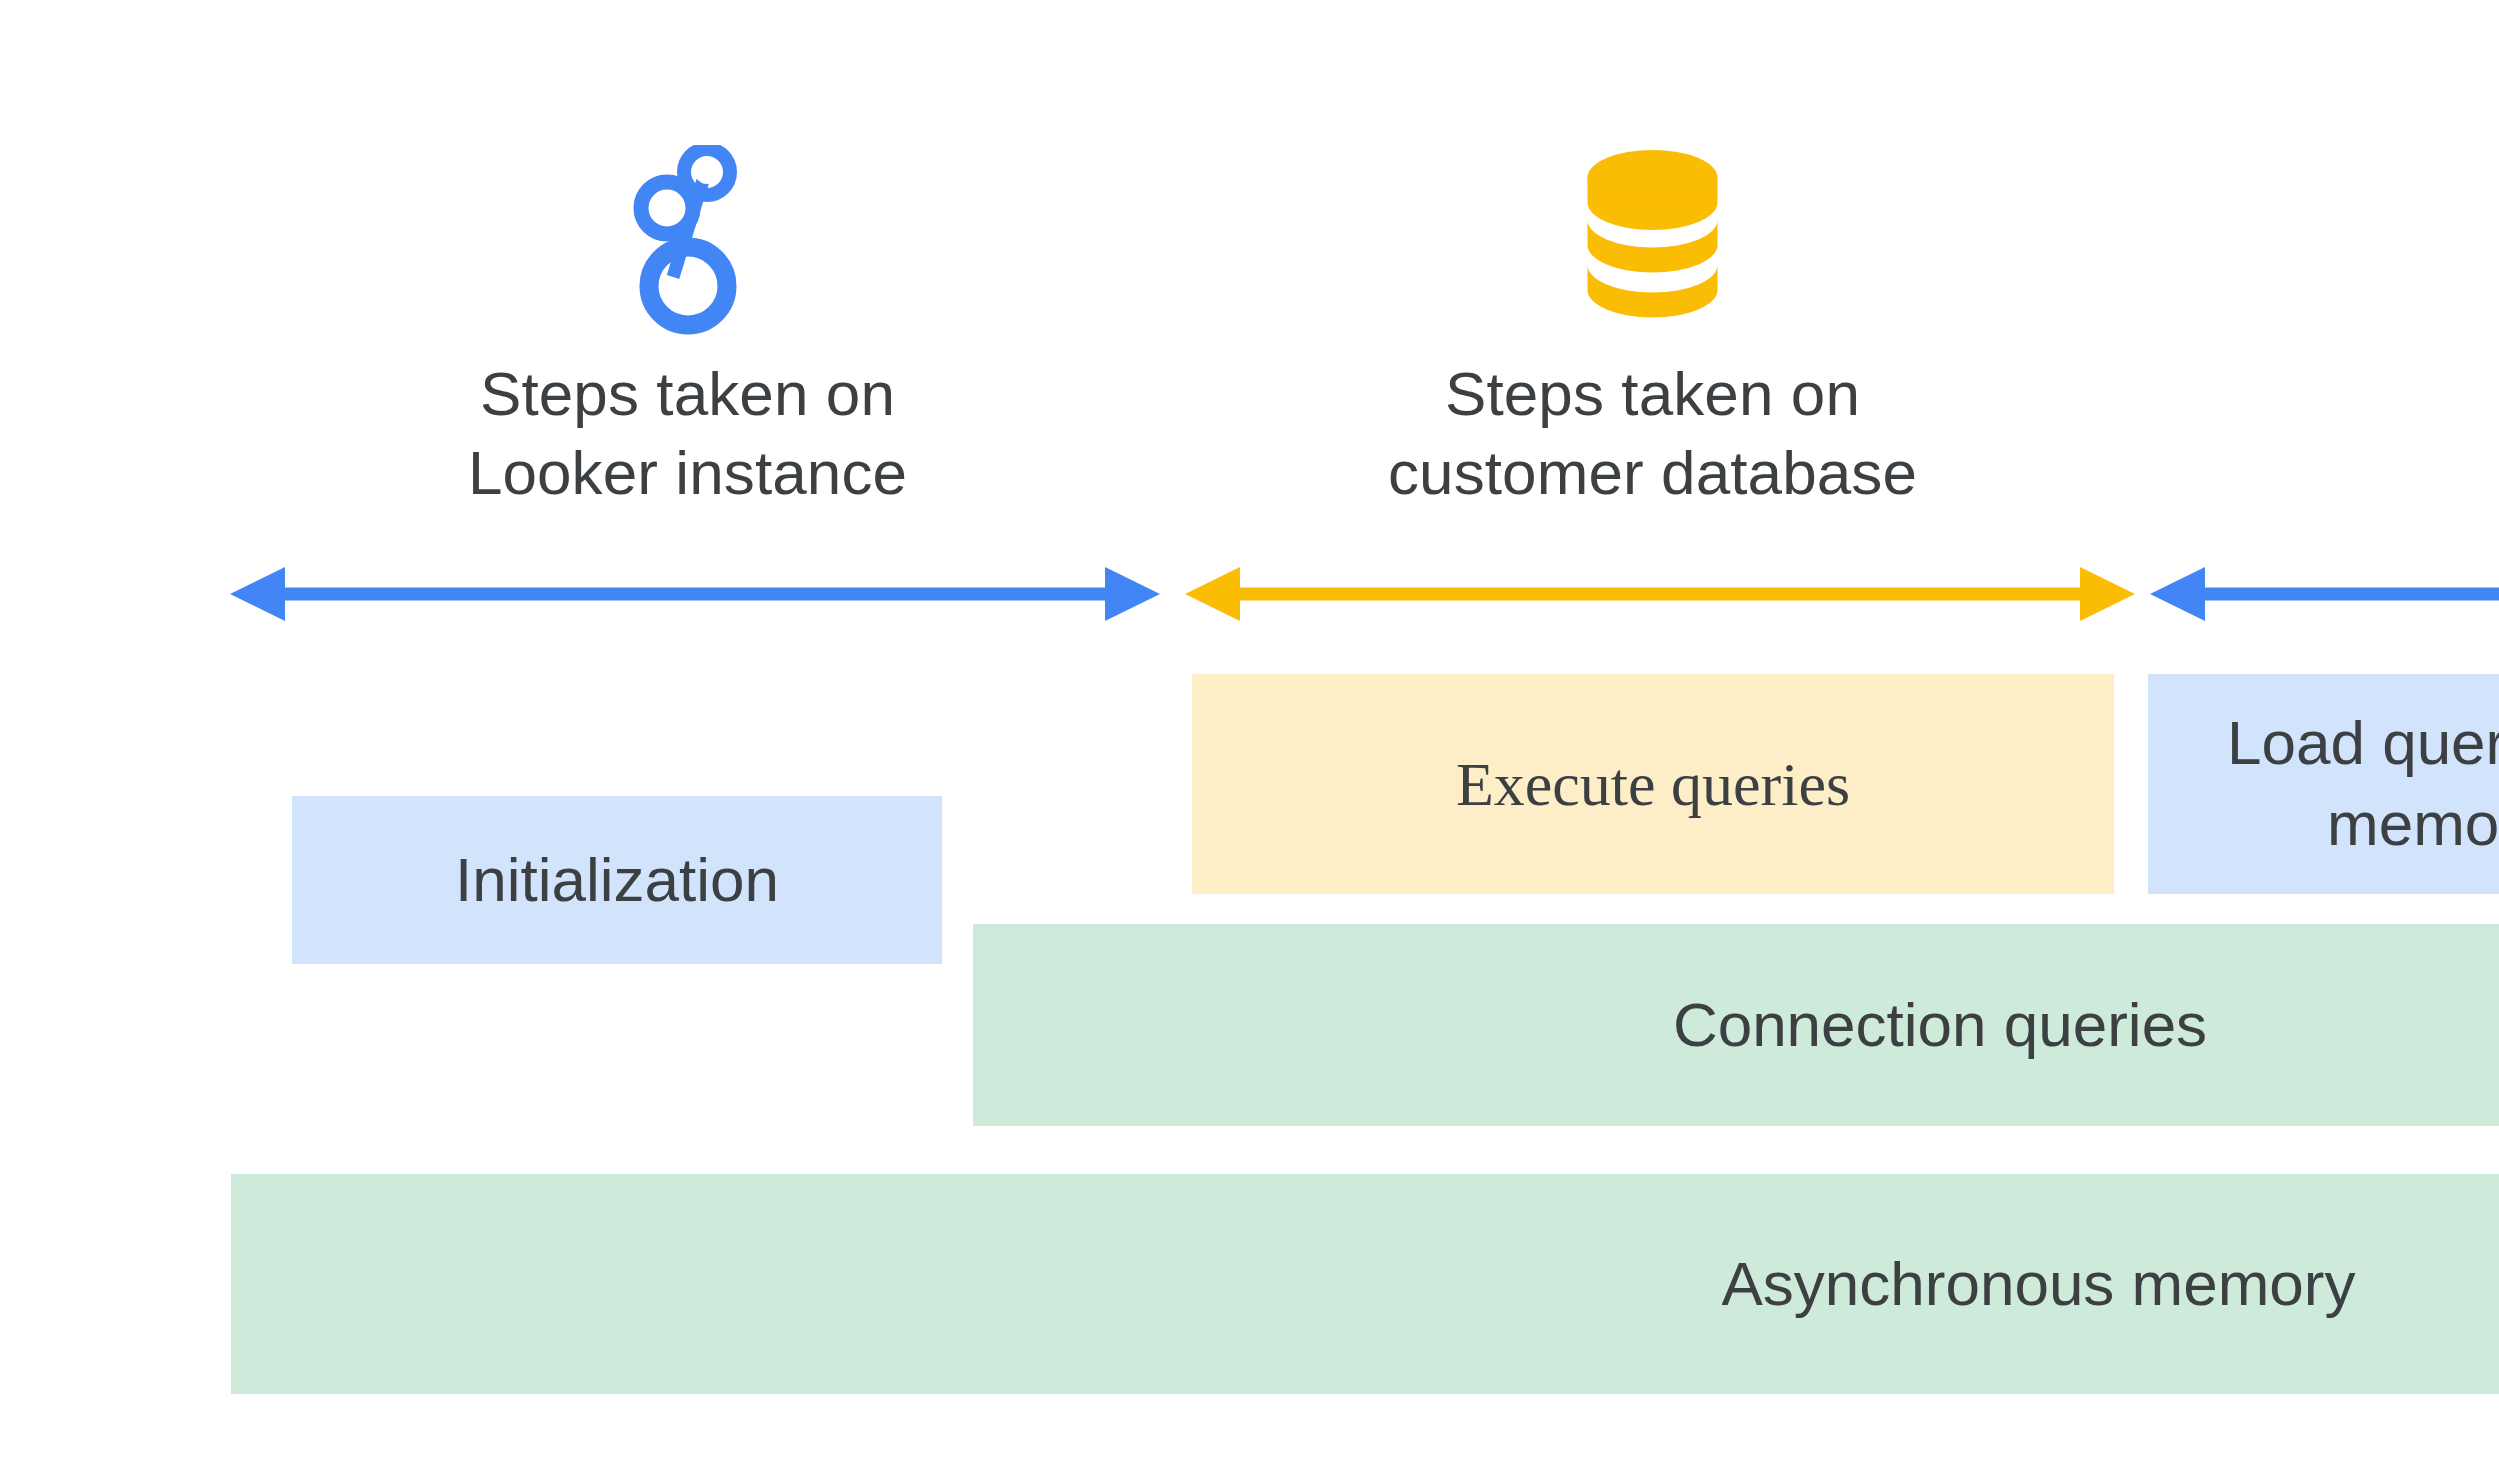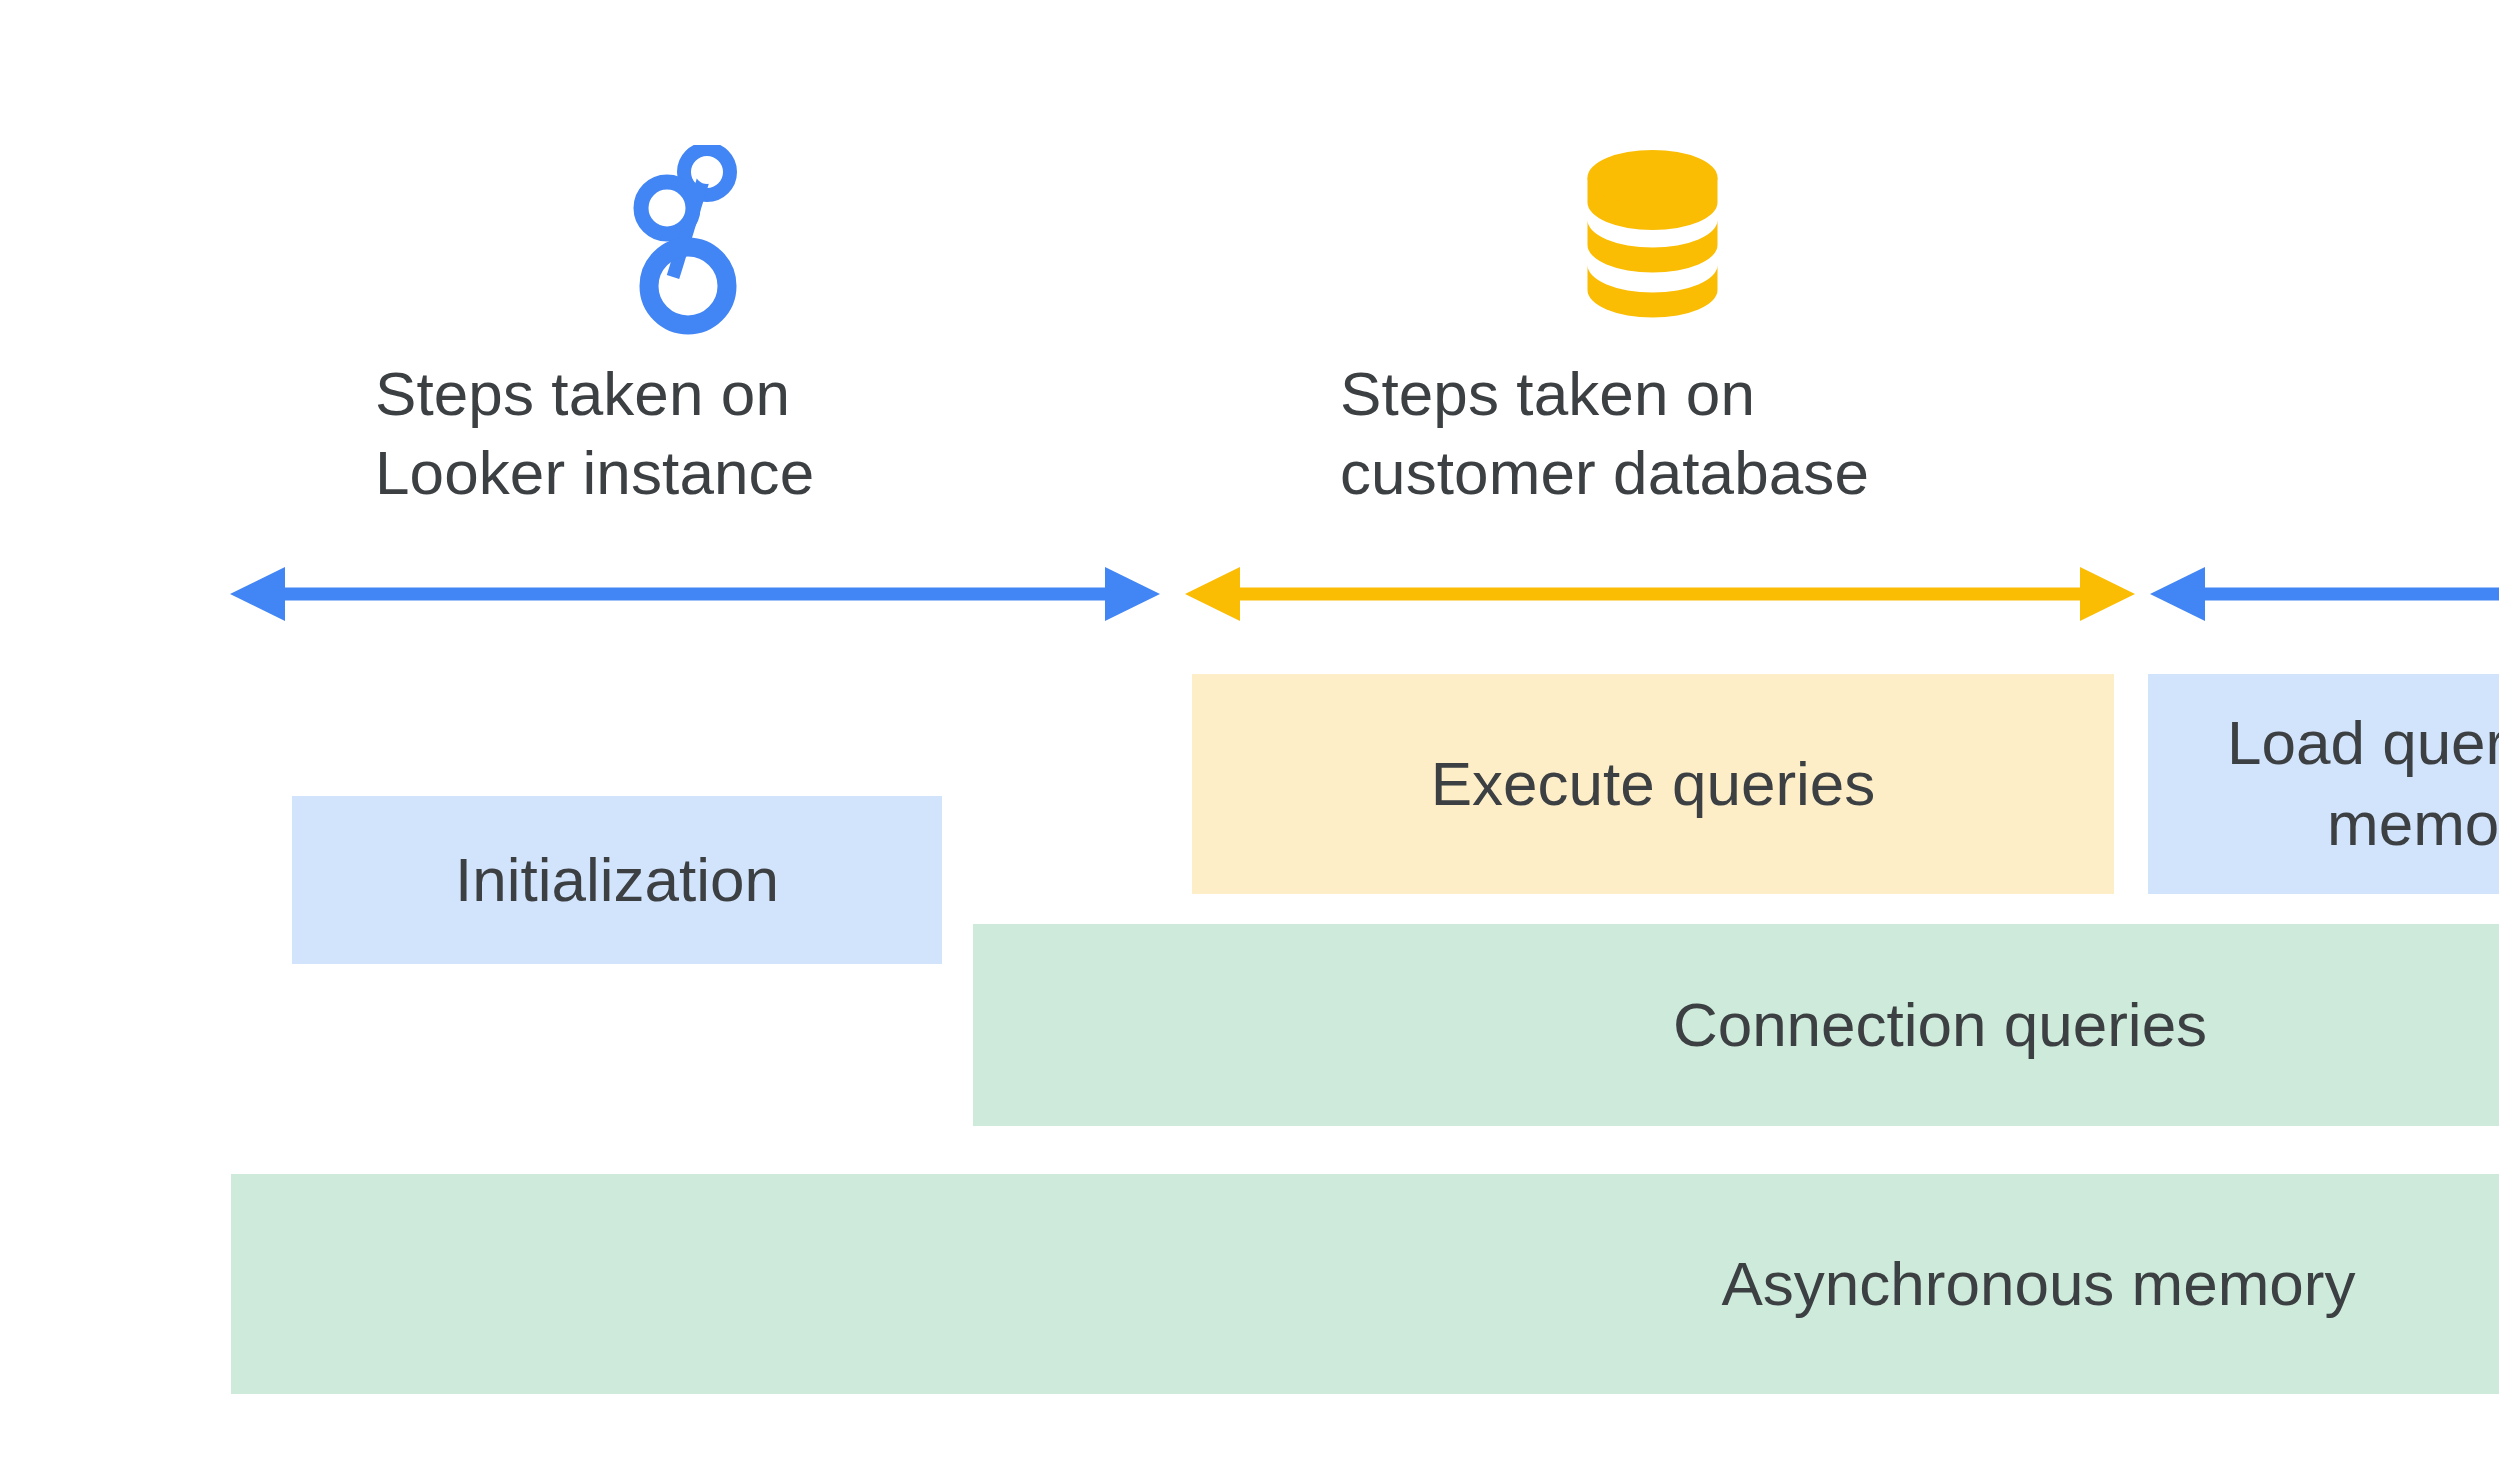--- a/index.html
+++ b/index.html
@@ -13,20 +13,21 @@
     position:relative;
     width:3999px;
     height:1478px;
     background:#ffffff;
     overflow:hidden;
   }
 
   
   .legend-group{
     position:absolute;
+    text-align:center;
   }
   .legend-icon{
     display:block;
     margin:0 auto;
     position:relative;
   }
   .legend-caption{
     margin-top:19px;
     font-size:62px;
     line-height:1.28;
@@ -120,21 +121,21 @@
   </div>
 
   <div class="scope-arrow" style="left:2150px; top:564px; width:1675px;">
     <svg viewBox="0 0 3350 120" preserveAspectRatio="none">
       <polygon points="0,60 110,6 110,114" fill="#4285f4"></polygon>
       <rect x="104" y="47" width="3142" height="26" fill="#4285f4"></rect>
       <polygon points="3350,60 3240,6 3240,114" fill="#4285f4"></polygon>
     </svg>
   </div>
 
-  <div class="phase-box box-yellow" style="left:1192px; top:674px; width:922px; height:220px;">
+  <div class="phase-box box-yellow" style="left:1192px; top:674px; width:922px; height:220px;font-family:Liberation Serif, serif;">
     <span>Execute queries</span>
   </div>
 
   <div class="phase-box box-blue" style="left:2148px; top:674px; width:582px; height:220px;">
     <span>Load queries in
 memory</span>
   </div>
 
   <div class="phase-box box-blue" style="left:292px; top:796px; width:650px; height:168px;">
     <span>Initialization</span>

